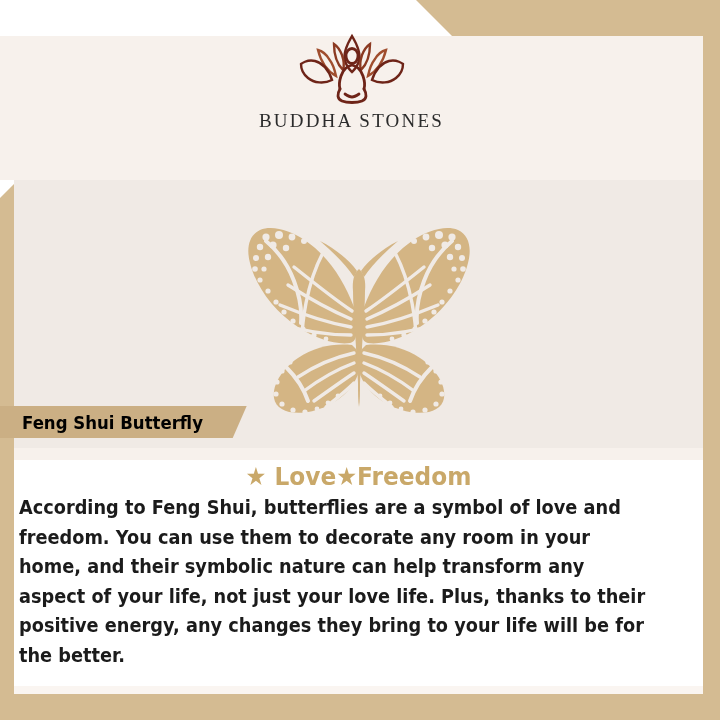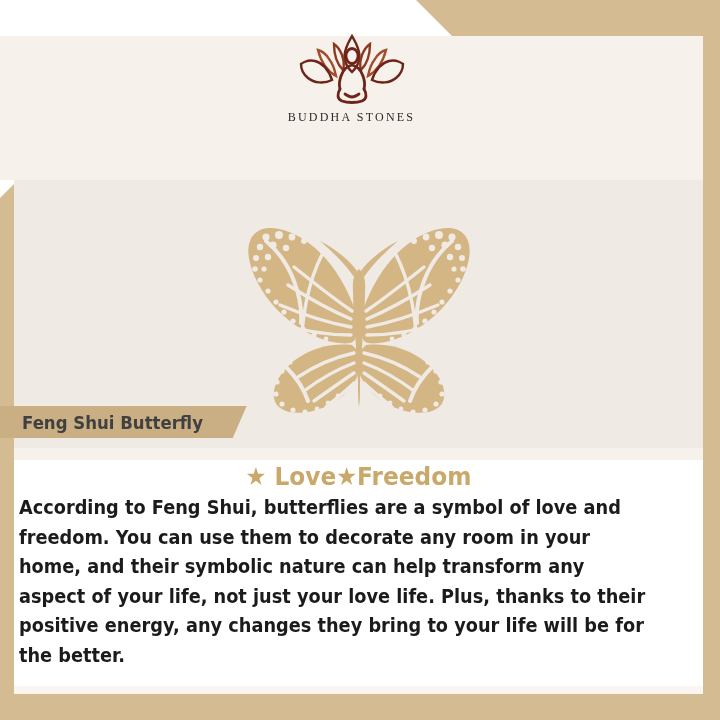--- a/index.html
+++ b/index.html
@@ -87,21 +87,21 @@
     text-align: center;
   }
   .logo-mark {
     display: block;
     margin: 0 auto;
   }
   .logo-text {
     display: block;
     margin-top: 4px;
     font-family: "Liberation Serif", serif;
-    font-size: 12px;
+    font-size: 19px;
     letter-spacing: 2.2px;
     color: #2b2b2b;
     white-space: nowrap;
   }
 
   
   .title-banner {
     position: absolute;
     left: 148px; top: 128px;
     width: 422px; height: 48px;
@@ -131,21 +131,21 @@
     justify-content: center;
   }
 
   
   .fs-label {
     position: absolute;
     left: 0; top: 406px;
     height: 32px;
     padding: 0 28px 0 22px;
     background: #cbaf84;
-    color: #404040;
+    color: #000000;
     display: flex;
     align-items: center;
     clip-path: polygon(0 0, 100% 0, calc(100% - 14px) 100%, 0 100%);
     z-index: 5;
   }
   .fs-label-text {
     font-family: "DejaVu Sans", sans-serif;
     font-weight: bold;
     font-size: 18px;
     transform: scaleX(0.92);

